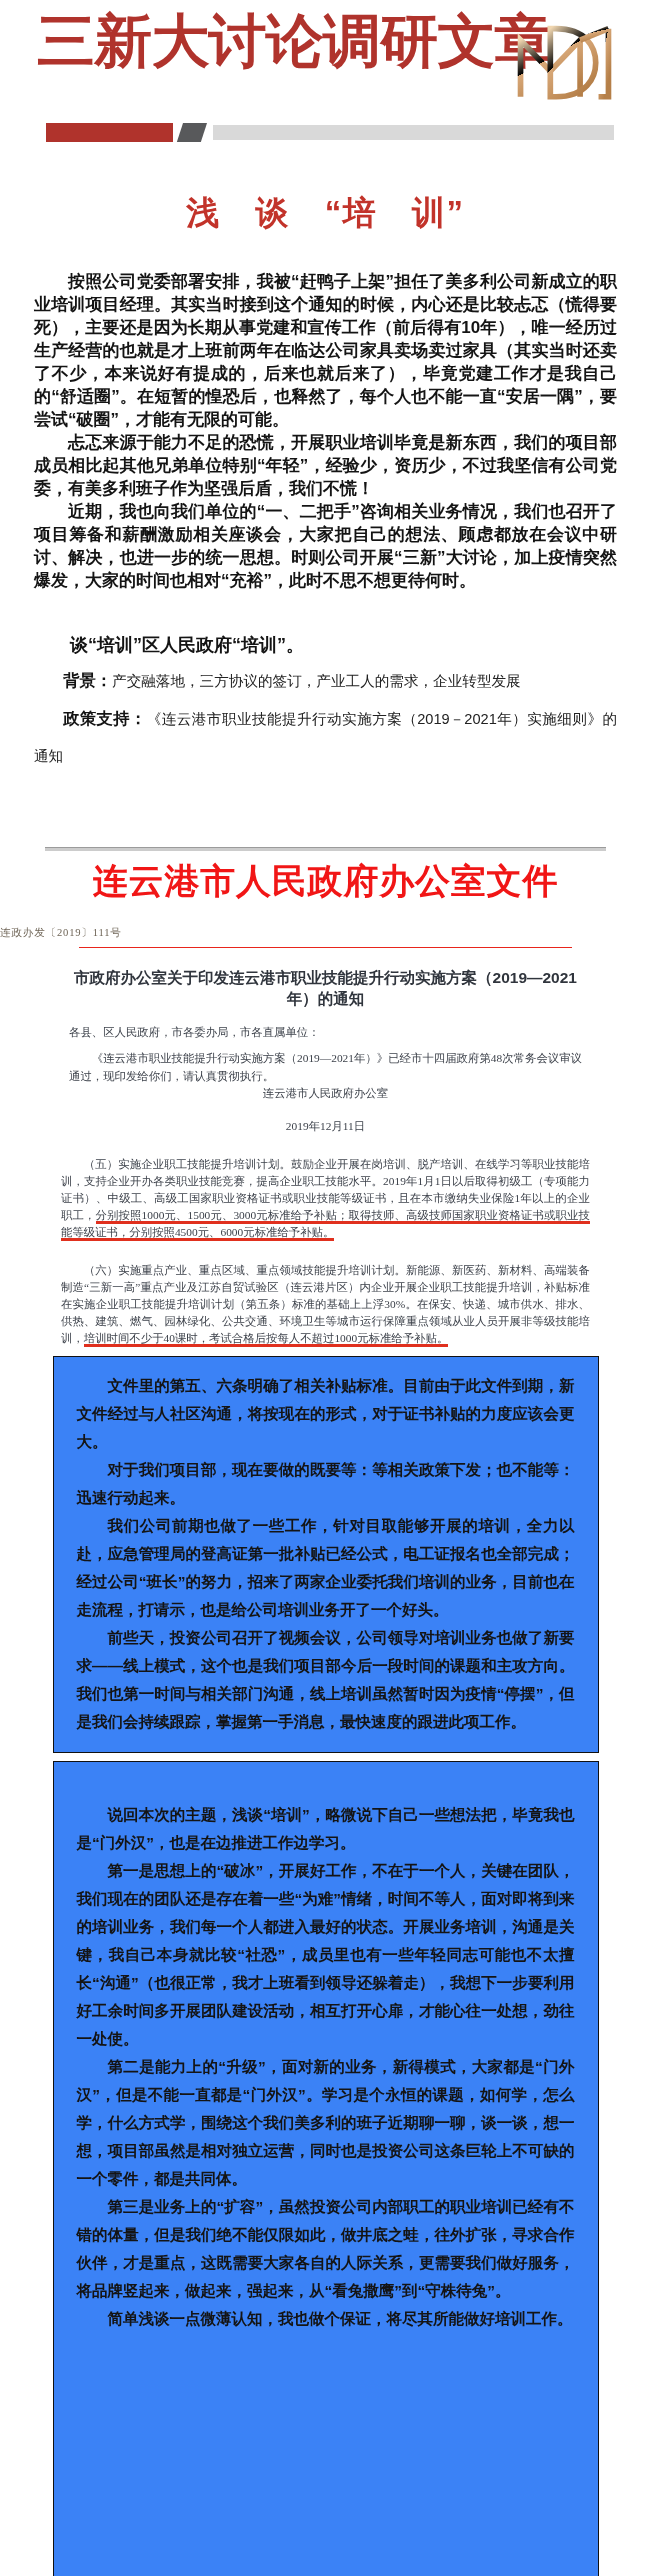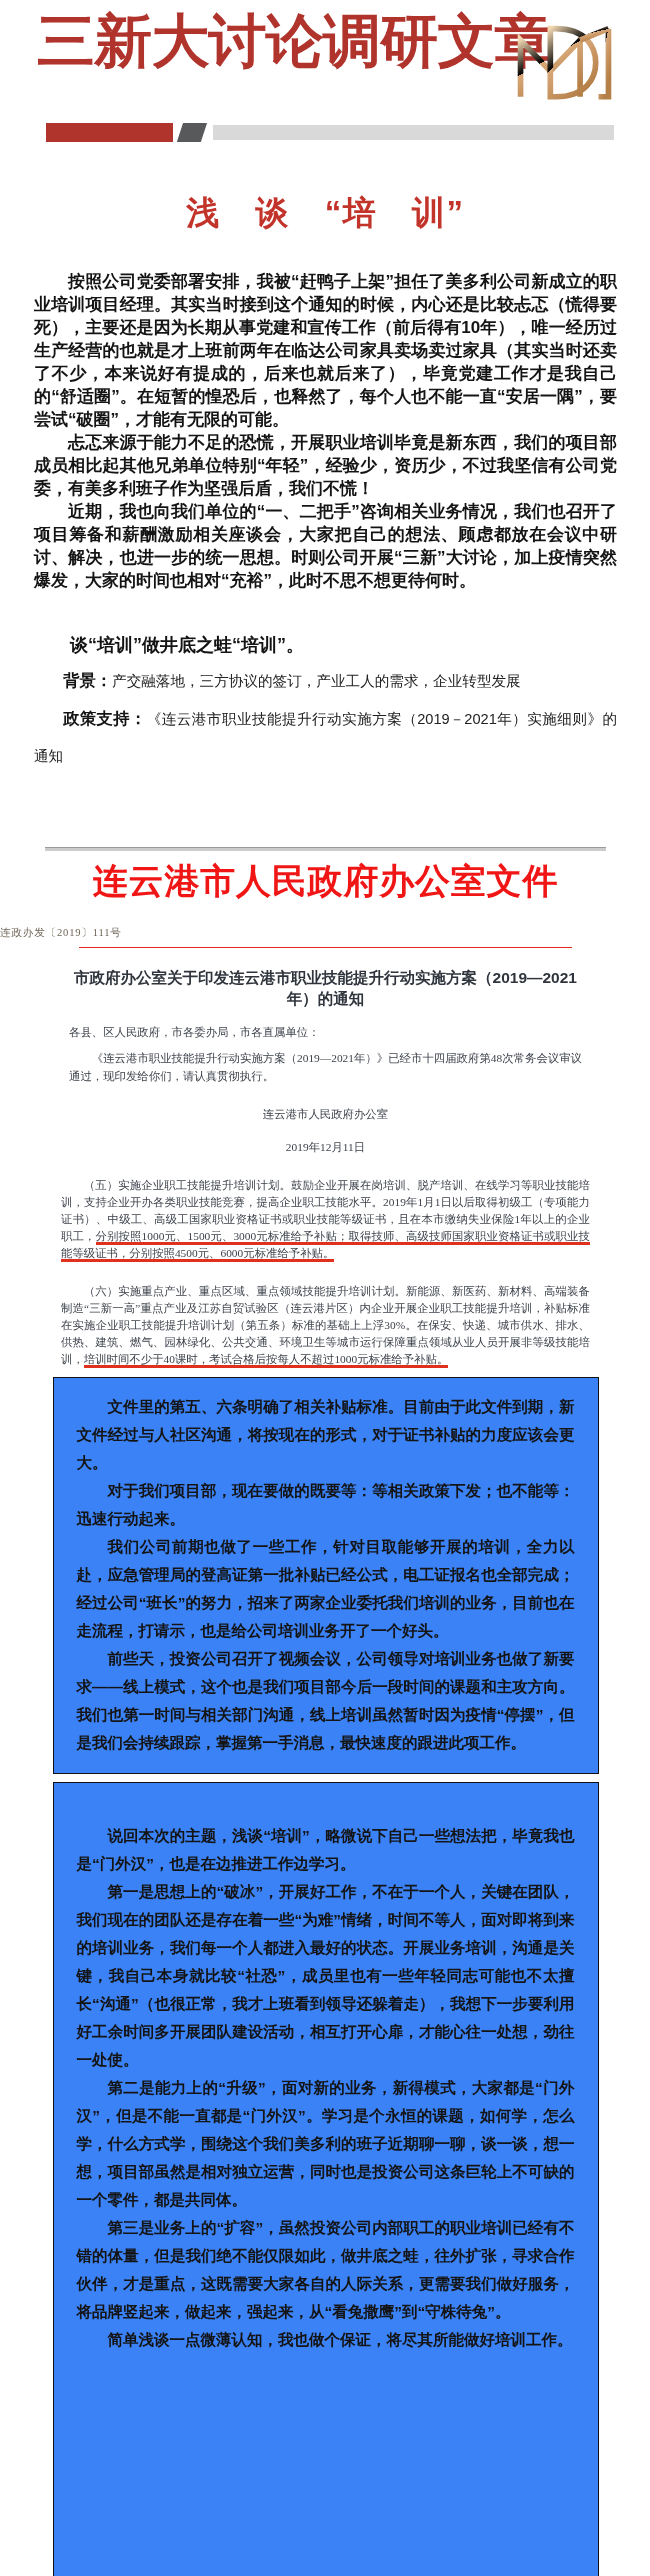--- a/index.html
+++ b/index.html
@@ -45,21 +45,21 @@
   }
   .doc-number{margin-top:21px;text-align:left;font-size:10.6px;color:#6f6557;letter-spacing:0.8px;}
   .doc-rule{margin:6.5px 79px 0;border:none;border-top:1.6px solid #e8251c;height:0;}
   .doc-notice-title{
     margin:19.5px auto 0;width:529px;text-align:center;
     font-size:15.5px;font-weight:700;color:#30353d;line-height:21px;
     font-family:"Liberation Sans",sans-serif;
   }
   .doc-addressee{margin:14.6px 69px 0;font-size:11.4px;line-height:17px;}
   .doc-para{margin:8.1px 69px 0;font-size:11.4px;line-height:18px;text-indent:2em;text-align:justify;}
-  .doc-issuer{margin-top:21px;text-align:center;font-size:11.4px;line-height:17px;}
+  .doc-issuer{text-align:center;font-size:11.4px;line-height:17px;}
   .doc-date{margin-top:15.5px;text-align:center;font-size:11.4px;line-height:17px;}
   .doc-clause{margin:21px 61px 0;font-size:11.4px;line-height:17px;text-indent:2em;text-align:justify;}
   .u-red{border-bottom:3.3px solid #e0301e;padding-bottom:0.8px;}
   
   .note-box{
     width:498px;margin:9.8px auto 0;border:1.6px solid #111;
     padding:14.6px 23px 16.3px;background:#3b82f6;
   }
   .note-box.second{margin-top:8.1px;padding-top:39px;}
   .note-box p{
@@ -100,21 +100,21 @@
 
 <div class="article-title">浅　谈　“培　训”</div>
 
 <div class="article-body">
   <p>按照公司党委部署安排，我被“赶鸭子上架”担任了美多利公司新成立的职业培训项目经理。其实当时接到这个通知的时候，内心还是比较忐忑（慌得要死），主要还是因为长期从事党建和宣传工作（前后得有10年），唯一经历过生产经营的也就是才上班前两年在临达公司家具卖场卖过家具（其实当时还卖了不少，本来说好有提成的，后来也就后来了），毕竟党建工作才是我自己的“舒适圈”。在短暂的惶恐后，也释然了，每个人也不能一直“安居一隅”，要尝试“破圈”，才能有无限的可能。</p>
   <p>忐忑来源于能力不足的恐慌，开展职业培训毕竟是新东西，我们的项目部成员相比起其他兄弟单位特别“年轻”，经验少，资历少，不过我坚信有公司党委，有美多利班子作为坚强后盾，我们不慌！</p>
   <p>近期，我也向我们单位的“一、二把手”咨询相关业务情况，我们也召开了项目筹备和薪酬激励相关座谈会，大家把自己的想法、顾虑都放在会议中研讨、解决，也进一步的统一思想。时则公司开展“三新”大讨论，加上疫情突然爆发，大家的时间也相对“充裕”，此时不思不想更待何时。</p>
 </div>
 
 <div class="section">
-  <p class="section-heading">谈“培训”做井底之蛙“培训”。</p>
+  <p class="section-heading">谈“培训”区人民政府“培训”。</p>
   <p class="info-item"><span class="lbl">背景：</span><span>产交融落地，三方协议的签订，产业工人的需求，企业转型发展</span></p>
   <p class="info-item"><span class="lbl">政策支持：</span><span>《连云港市职业技能提升行动实施方案（2019－2021年）实施细则》的通知</span></p>
 </div>
 
 <div class="divider"></div>
 
 <div class="doc">
   <div class="doc-masthead">连云港市人民政府办公室文件</div>
   <div class="doc-number">连政办发〔2019〕111号</div>
   <hr class="doc-rule">

